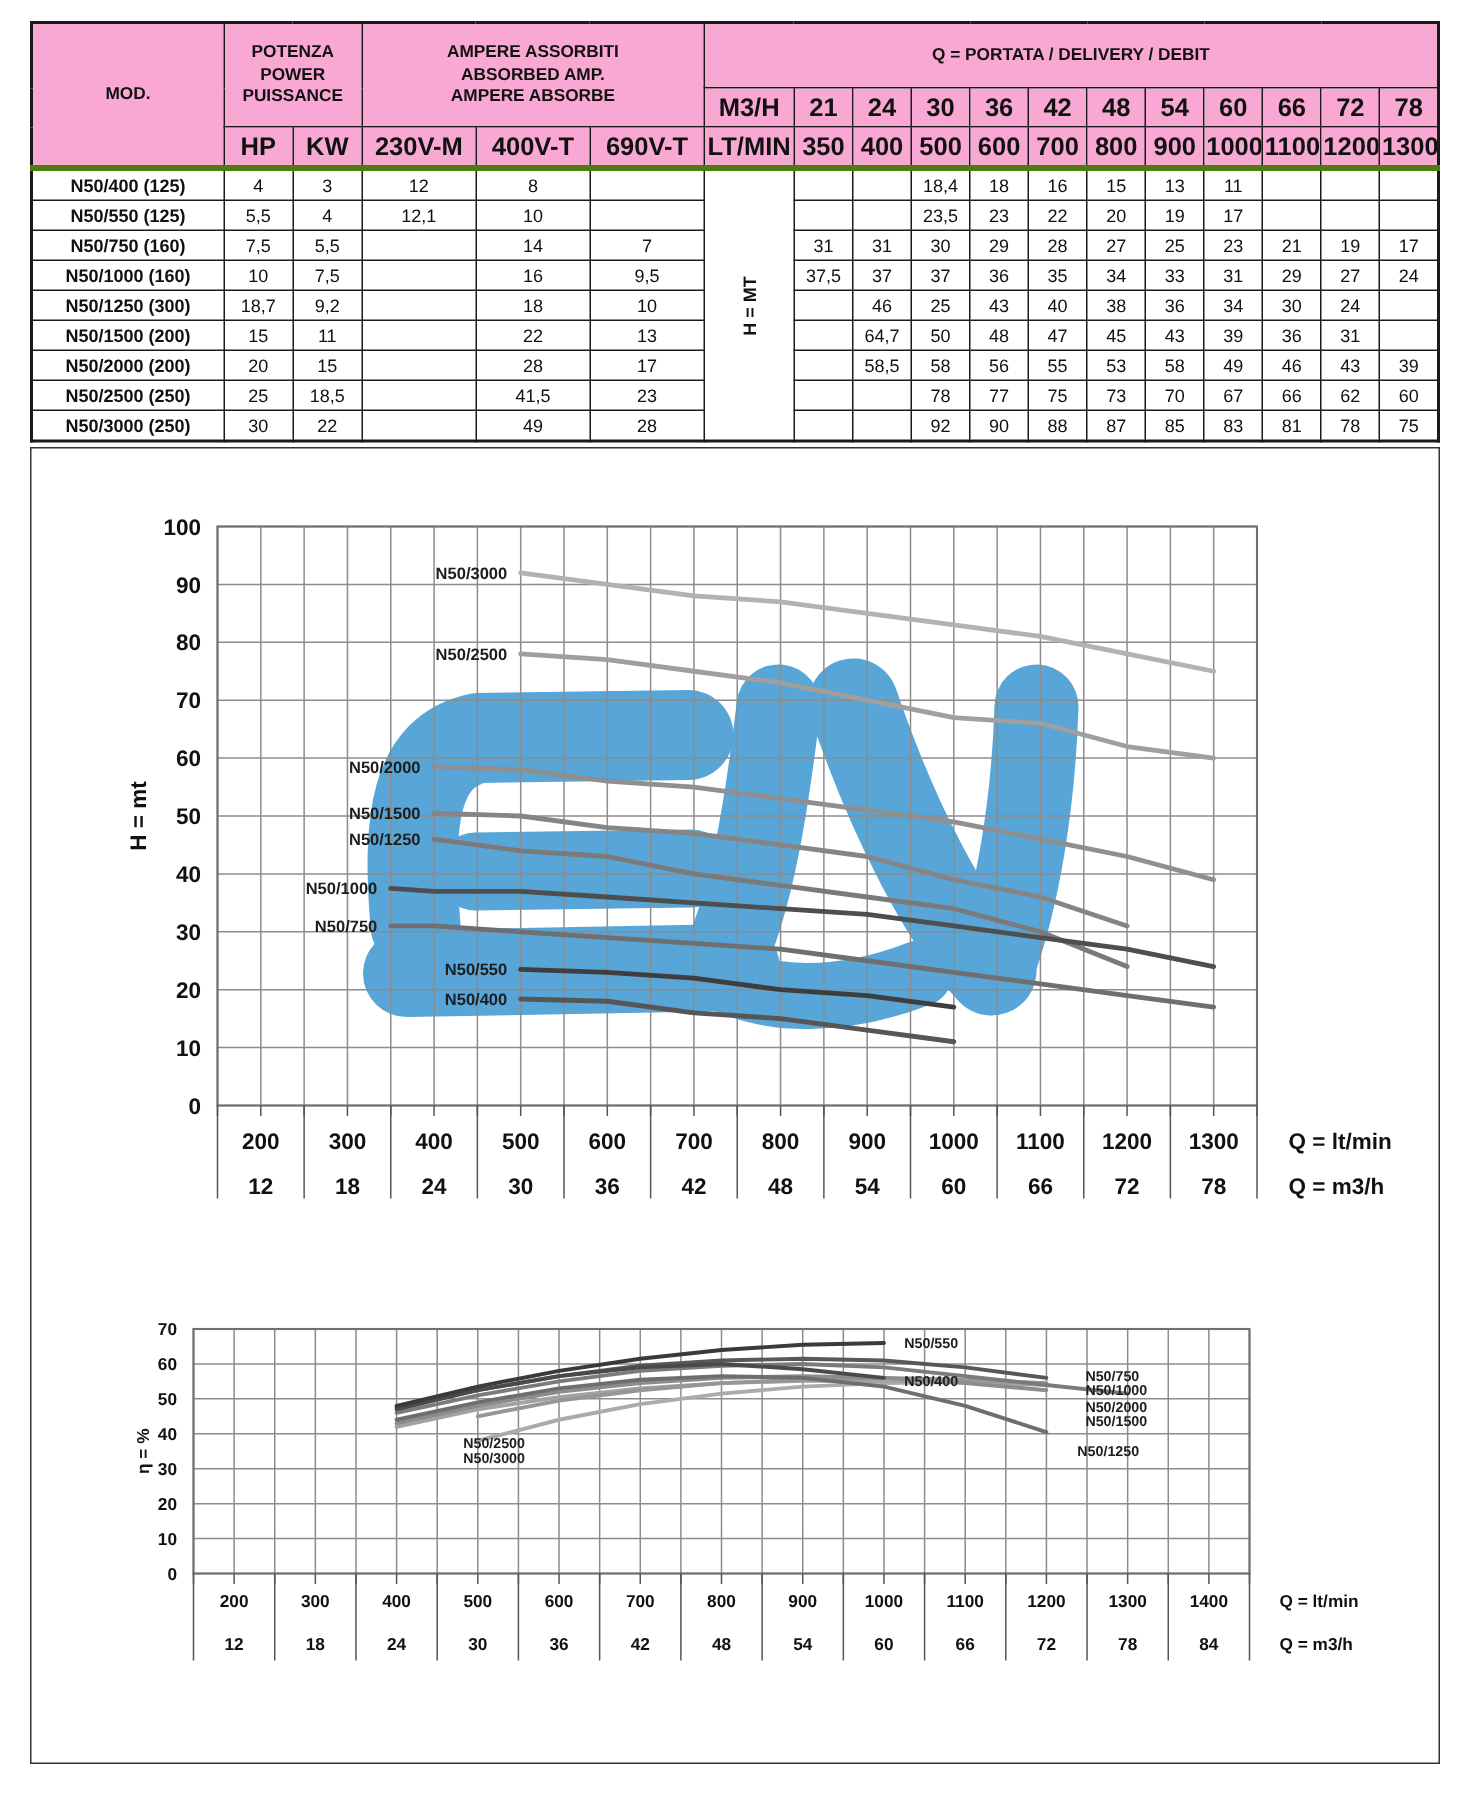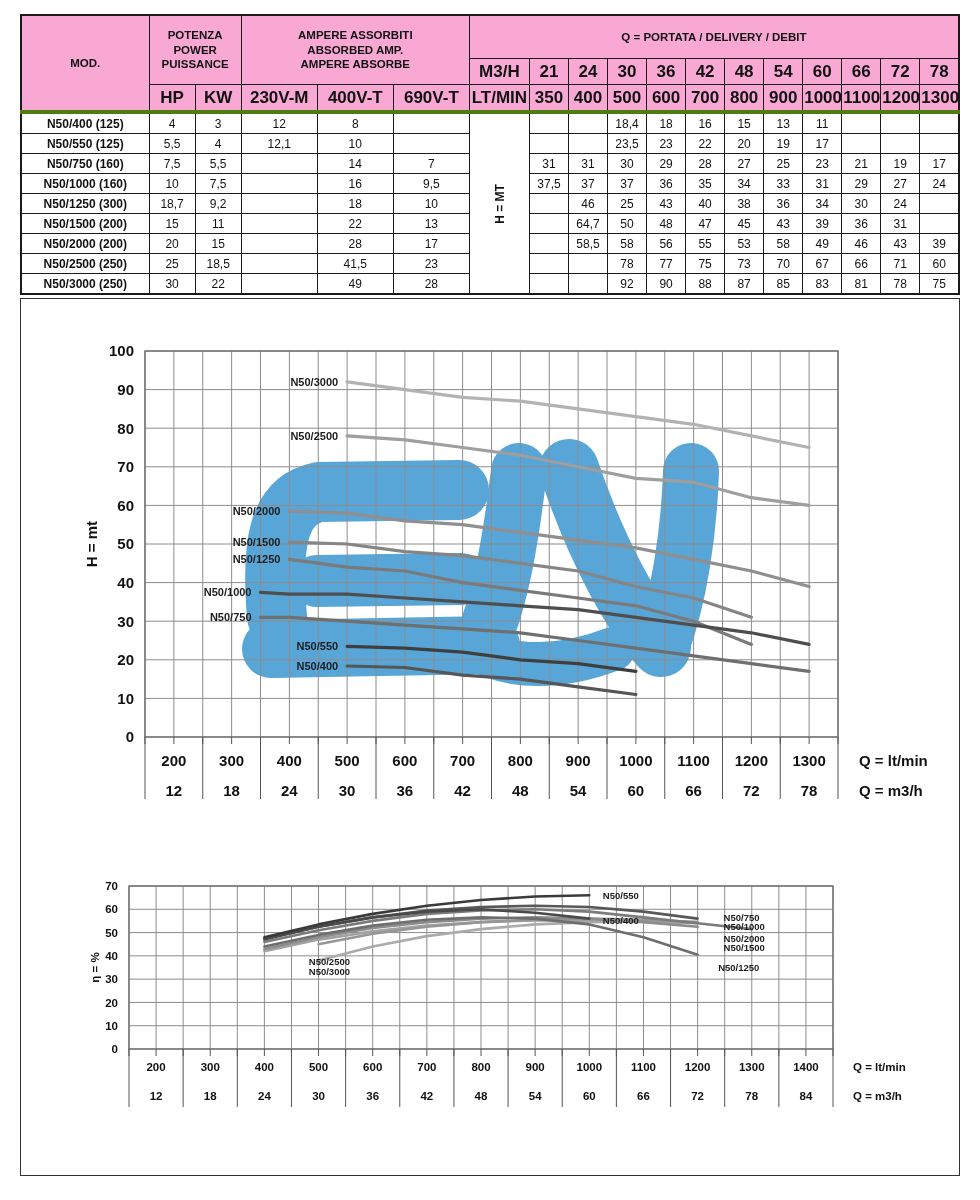--- a/index.html
+++ b/index.html
@@ -234,21 +234,21 @@
           <td>23</td>
           <td></td>
           <td></td>
           <td>78</td>
           <td>77</td>
           <td>75</td>
           <td>73</td>
           <td>70</td>
           <td>67</td>
           <td>66</td>
-          <td>71</td>
+          <td>62</td>
           <td>60</td>
         </tr>
         <tr>
           <th>N50/3000 (250)</th>
           <td>30</td>
           <td>22</td>
           <td></td>
           <td>49</td>
           <td>28</td>
           <td></td>

